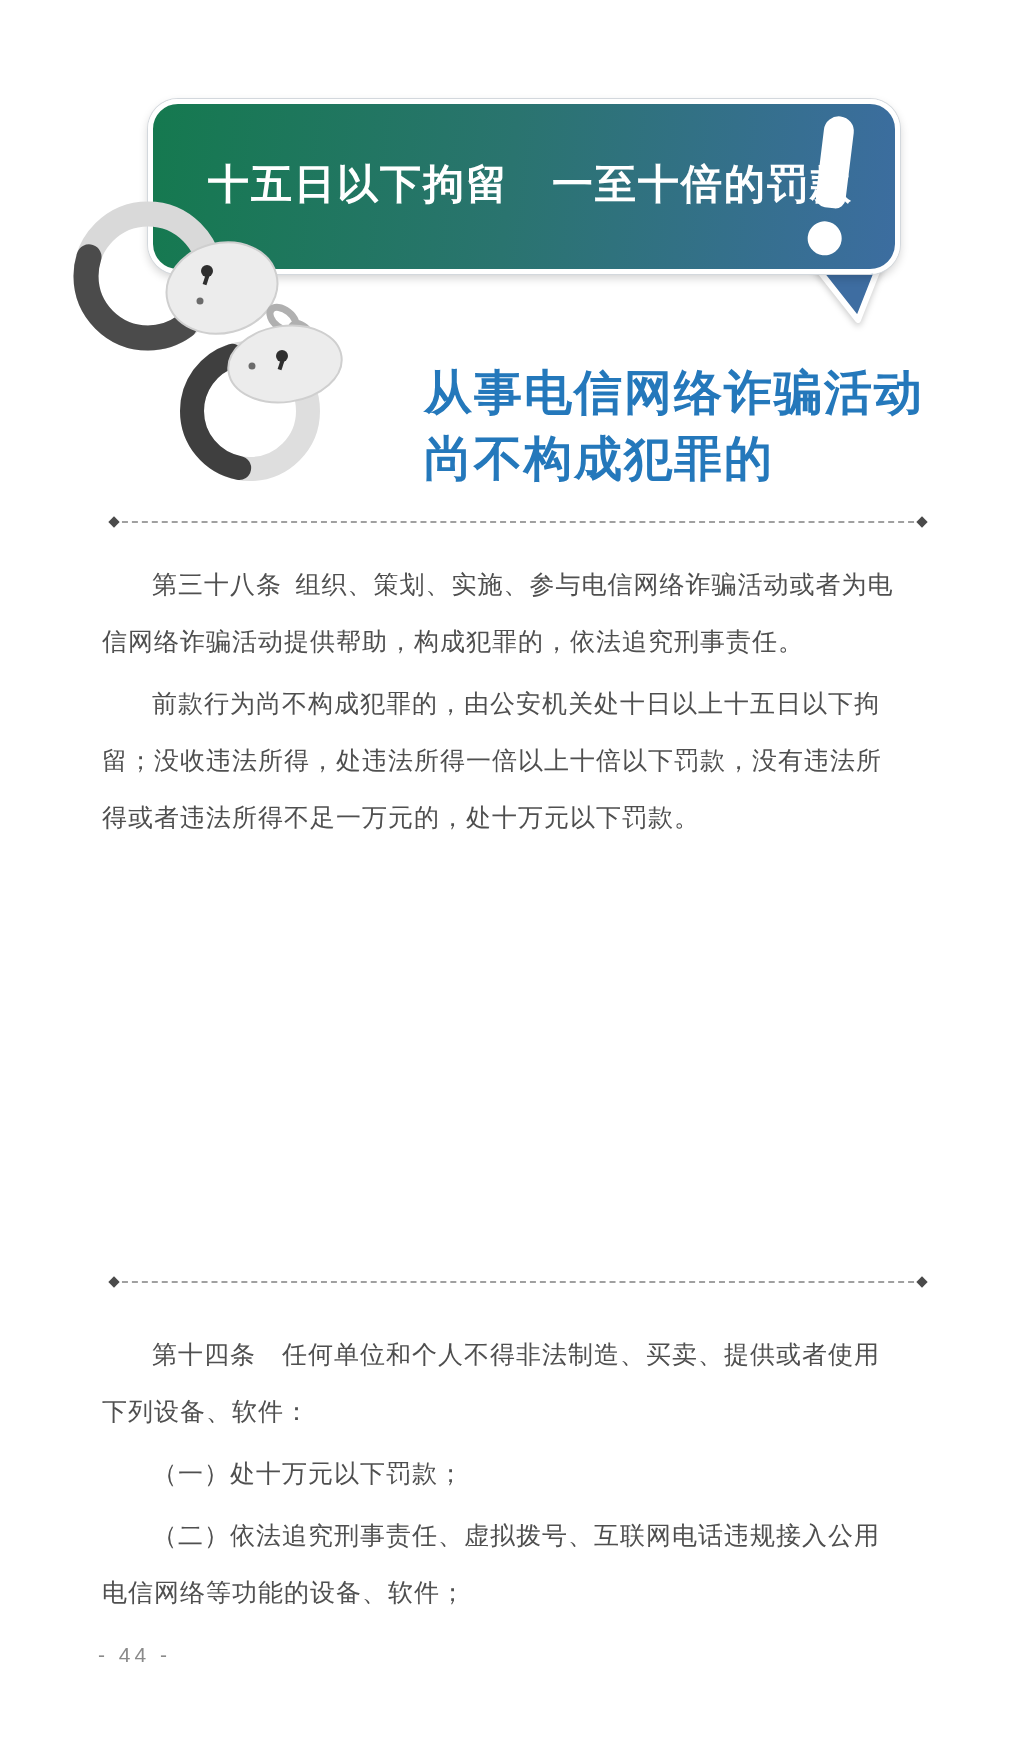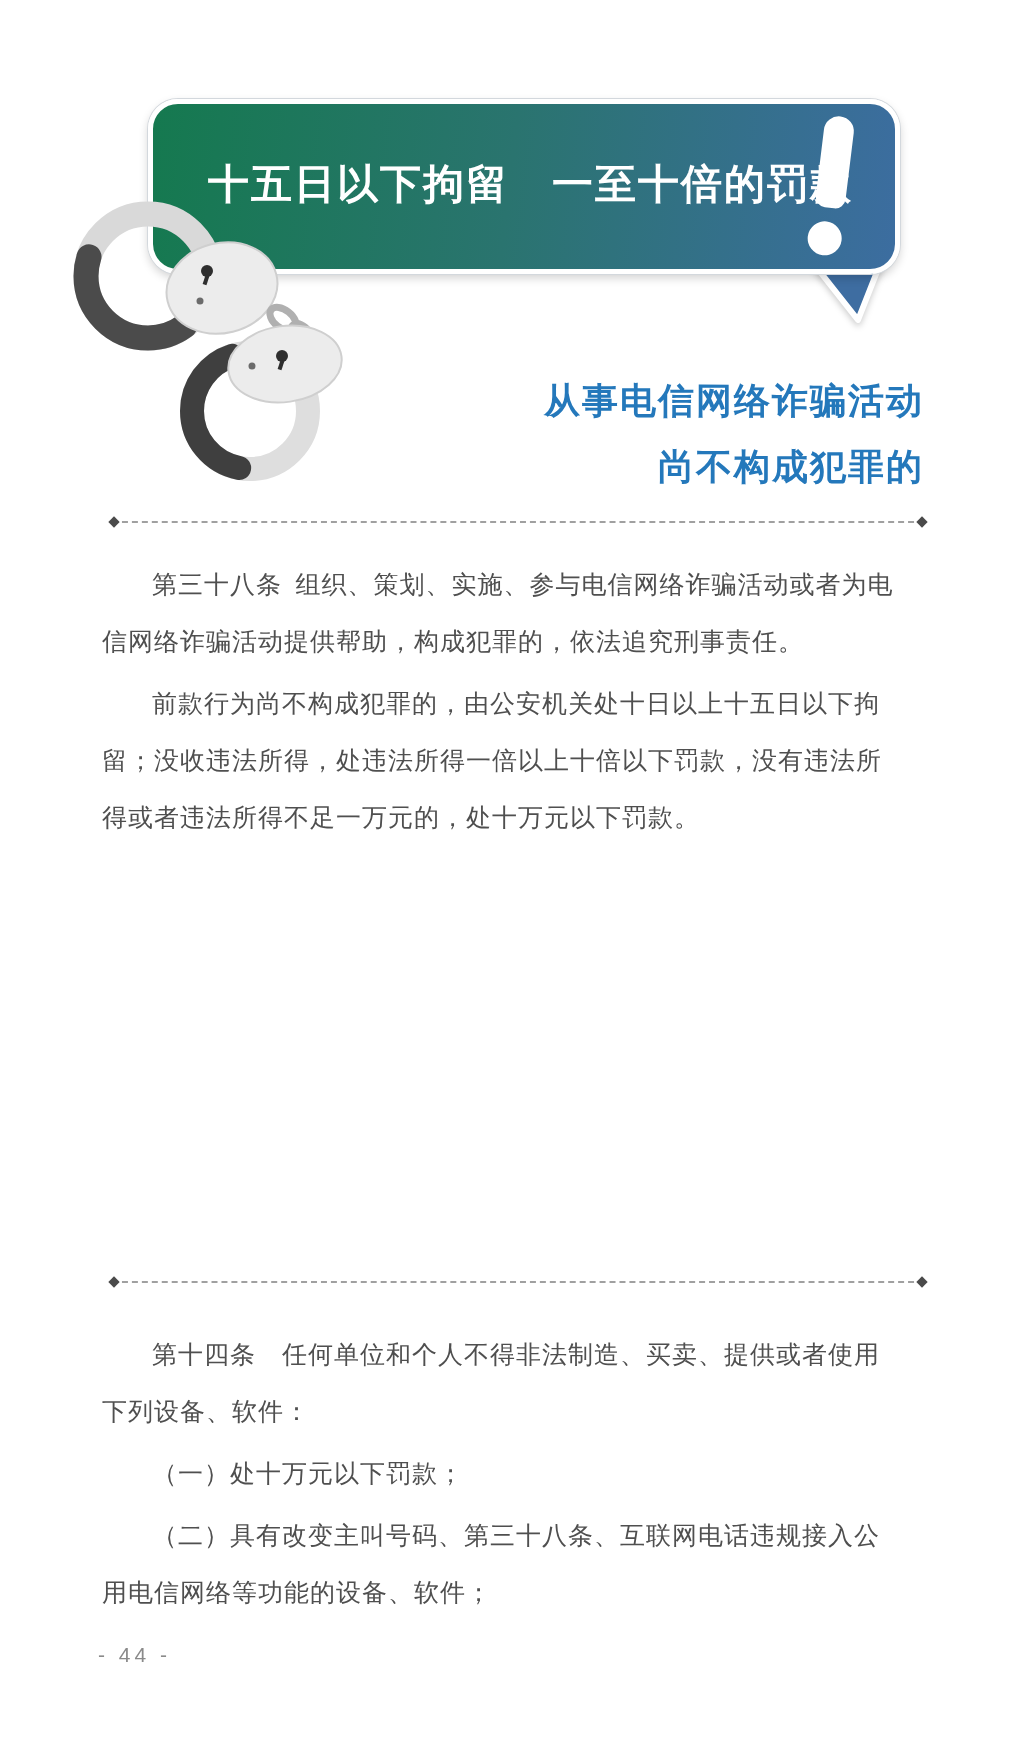--- a/index.html
+++ b/index.html
@@ -41,21 +41,21 @@
   }
 
   
   .handcuffs { position:absolute; left:50px; top:176px; z-index:4; }
 
   
   .h-blue {
     position:absolute; color:var(--accent,#2478bb); font-weight:700;
     white-space:pre-line; letter-spacing:2px;
   }
-  .h1-sec { right:100px; top:368px; font-size:36px; line-height:66px; text-align:right; }
+  .h1-sec { right:100px; top:360px; font-size:48px; line-height:66px; }
   .h2-sec { left:112px; top:1042px; font-size:48px; line-height:66px; text-align:left; }
 
   
   .divider {
     position:absolute; left:112px; width:812px; height:0;
     border-top:2px dashed var(--divider,#a0a0a0);
   }
   .divider::before, .divider::after {
     content:""; position:absolute; top:-5px; width:8px; height:8px;
     background:#4a4a4a; transform:rotate(45deg);
@@ -129,17 +129,17 @@
   <div class="divider div-1"></div>
   <div class="textblock tb-1">
     <p>第三十八条 组织、策划、实施、参与电信网络诈骗活动或者为电信网络诈骗活动提供帮助，构成犯罪的，依法追究刑事责任。</p>
     <p>前款行为尚不构成犯罪的，由公安机关处十日以上十五日以下拘留；没收违法所得，处违法所得一倍以上十倍以下罚款，没有违法所得或者违法所得不足一万元的，处十万元以下罚款。</p>
   </div>
 
   <div class="divider div-2"></div>
   <div class="textblock tb-2">
     <p>第十四条　任何单位和个人不得非法制造、买卖、提供或者使用下列设备、软件：</p>
     <p>（一）处十万元以下罚款；</p>
-    <p>（二）具有改变主叫号码、第三十八条、互联网电话违规接入公用电信网络等功能的设备、软件；</p>
+    <p>（二）依法追究刑事责任、虚拟拨号、互联网电话违规接入公用电信网络等功能的设备、软件；</p>
   </div>
 
   <div class="page-number">- 44 -</div>
 </div>
 
 </body></html>

